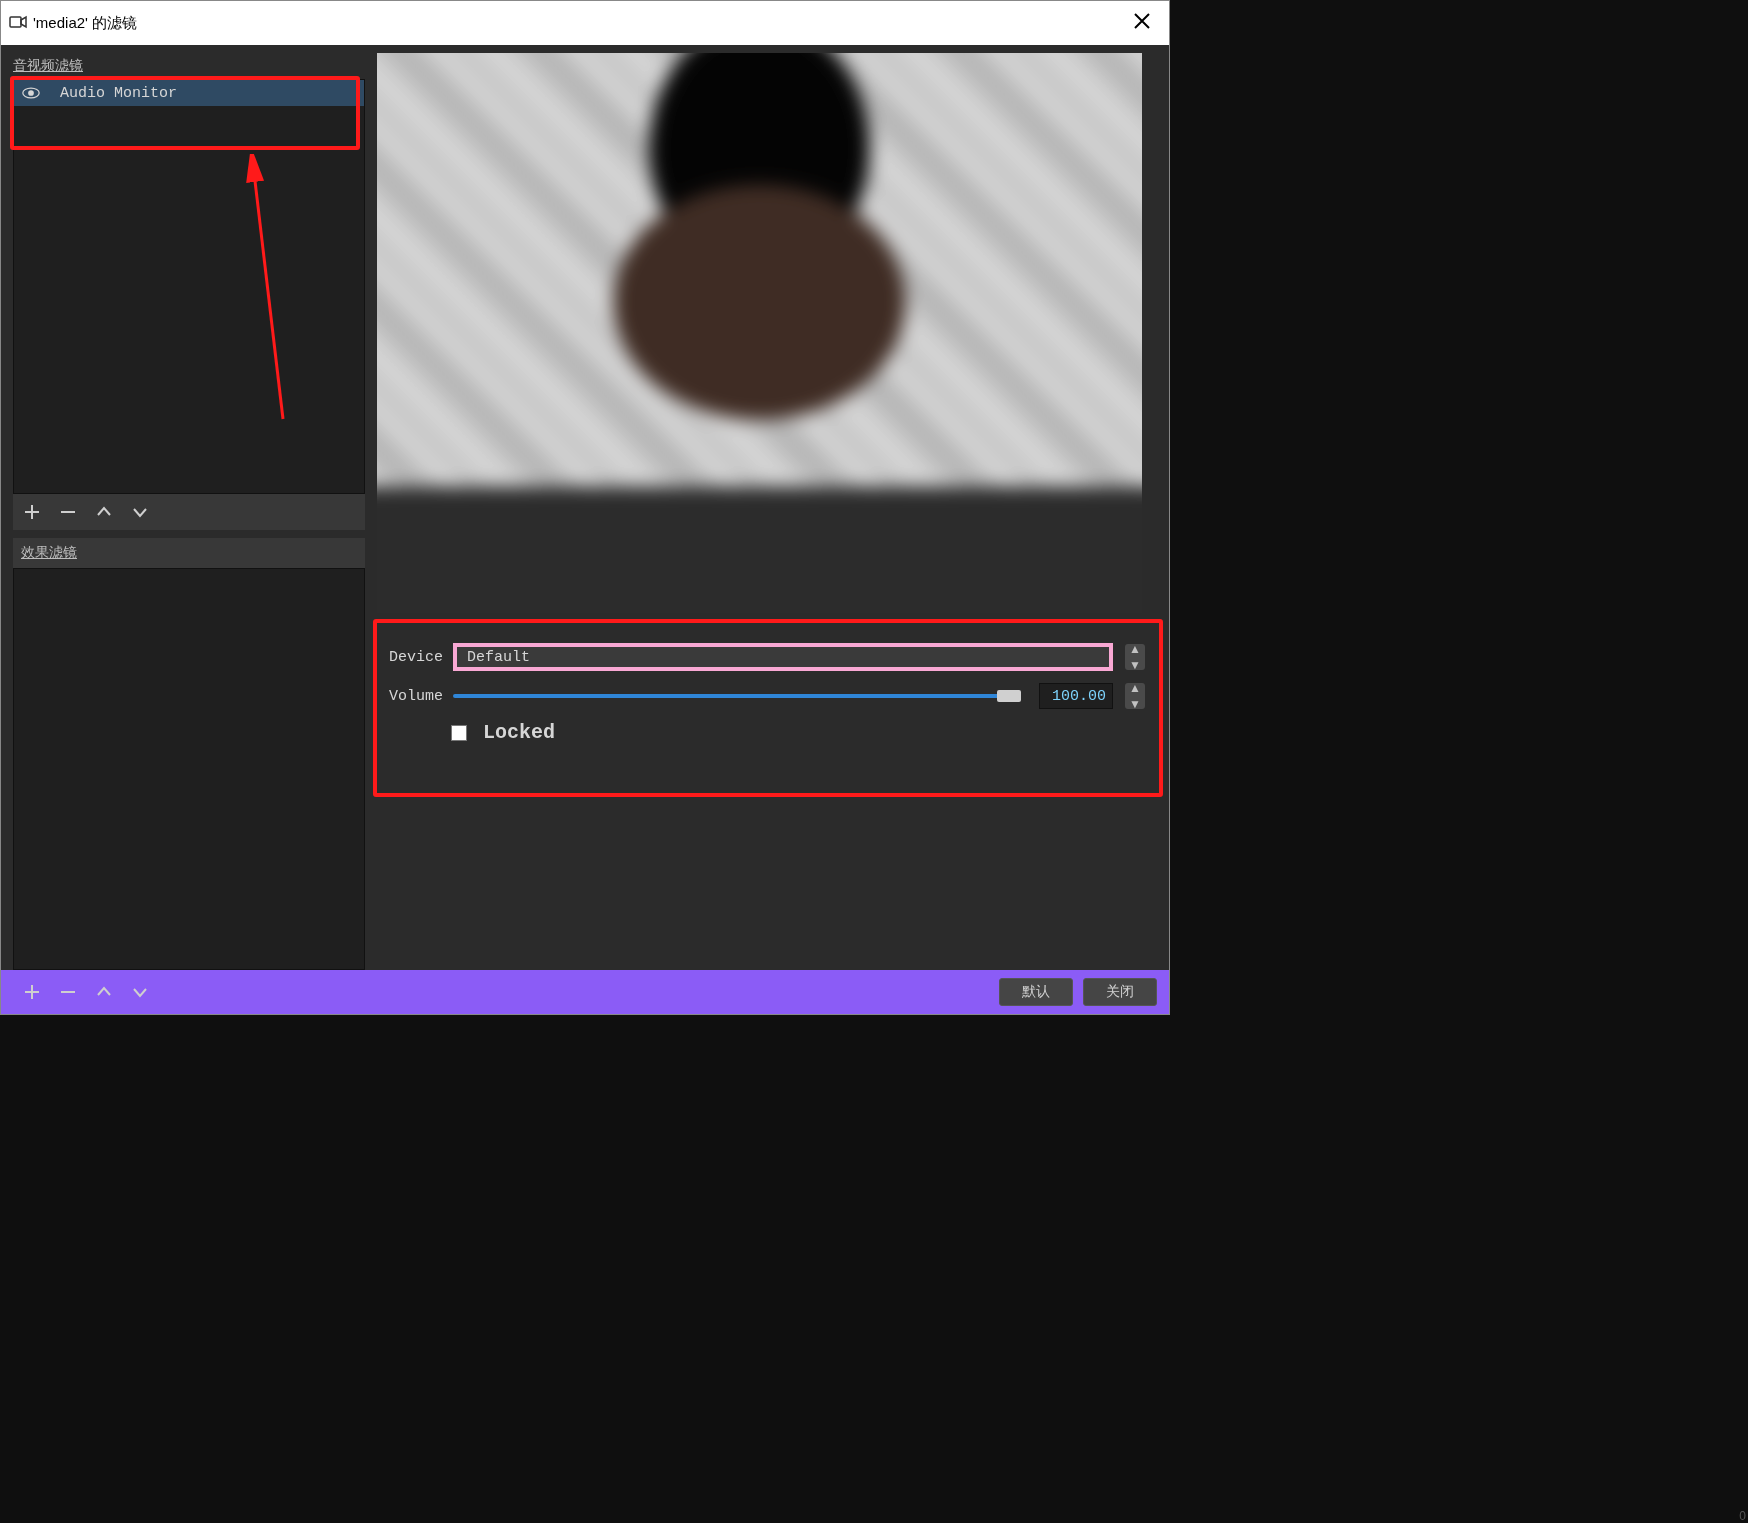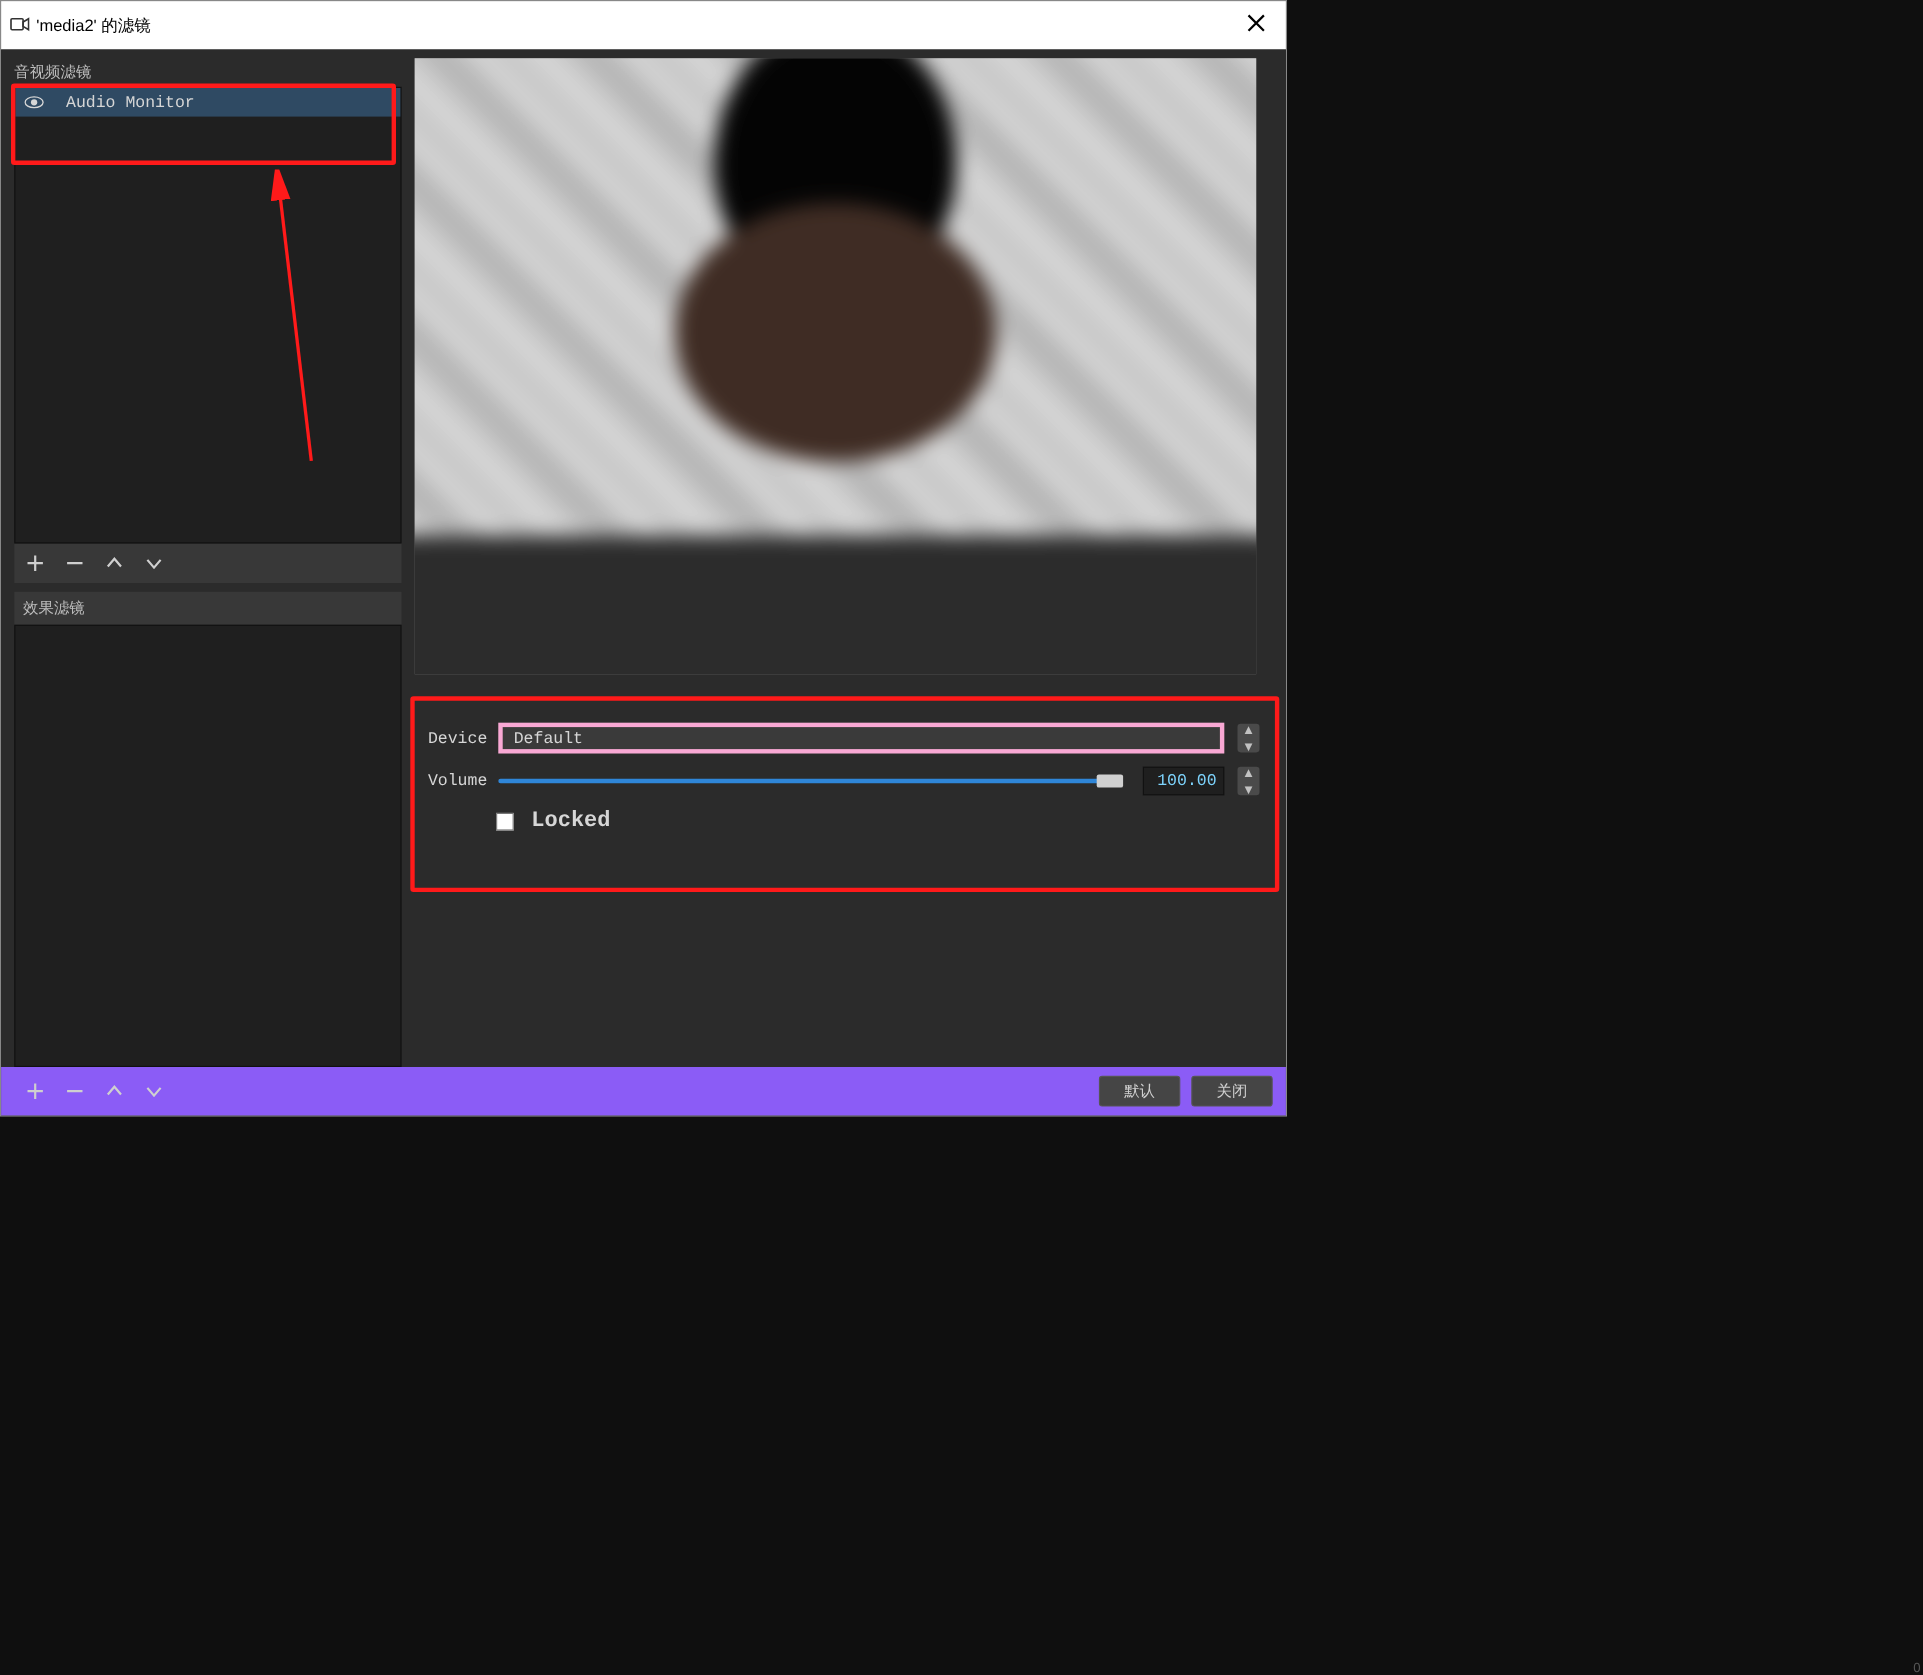--- a/index.html
+++ b/index.html
@@ -46,20 +46,21 @@
     }
     .left-col {
       width: 352px;
       display: flex;
       flex-direction: column;
     }
     .section-label {
       color: #bdbdbd;
       font-size: 14px;
       padding: 4px 0;
+      text-decoration: underline;
     }
     .av-list-wrap {
       position: relative;
       height: 415px;
       display: flex;
       flex-direction: column;
     }
     .av-list {
       flex: 1;
       background: #1f1f1f;
@@ -127,21 +128,21 @@
       image-rendering: pixelated;
       background:
         linear-gradient(0deg, #3a3a3a 0%, #3a3a3a 25%, transparent 25%),
         radial-gradient(ellipse at 50% 45%, #4a3a33 24%, transparent 25%),
         radial-gradient(ellipse at 50% 20%, #191919 18%, transparent 19%),
         repeating-linear-gradient(45deg, #b5b5b5 0px, #c9c9c9 30px, #a8a8a8 60px, #d0d0d0 90px);
       filter: blur(8px) contrast(1.2);
       transform: scale(1.1);
     }
     .props-panel {
-      margin-top: 24px;
+      margin-top: 10px;
       padding: 20px 12px 8px 12px;
       background: #2b2b2b;
       display: flex;
       flex-direction: column;
       gap: 12px;
     }
     .prop-row {
       display: flex;
       align-items: center;
       gap: 8px;

